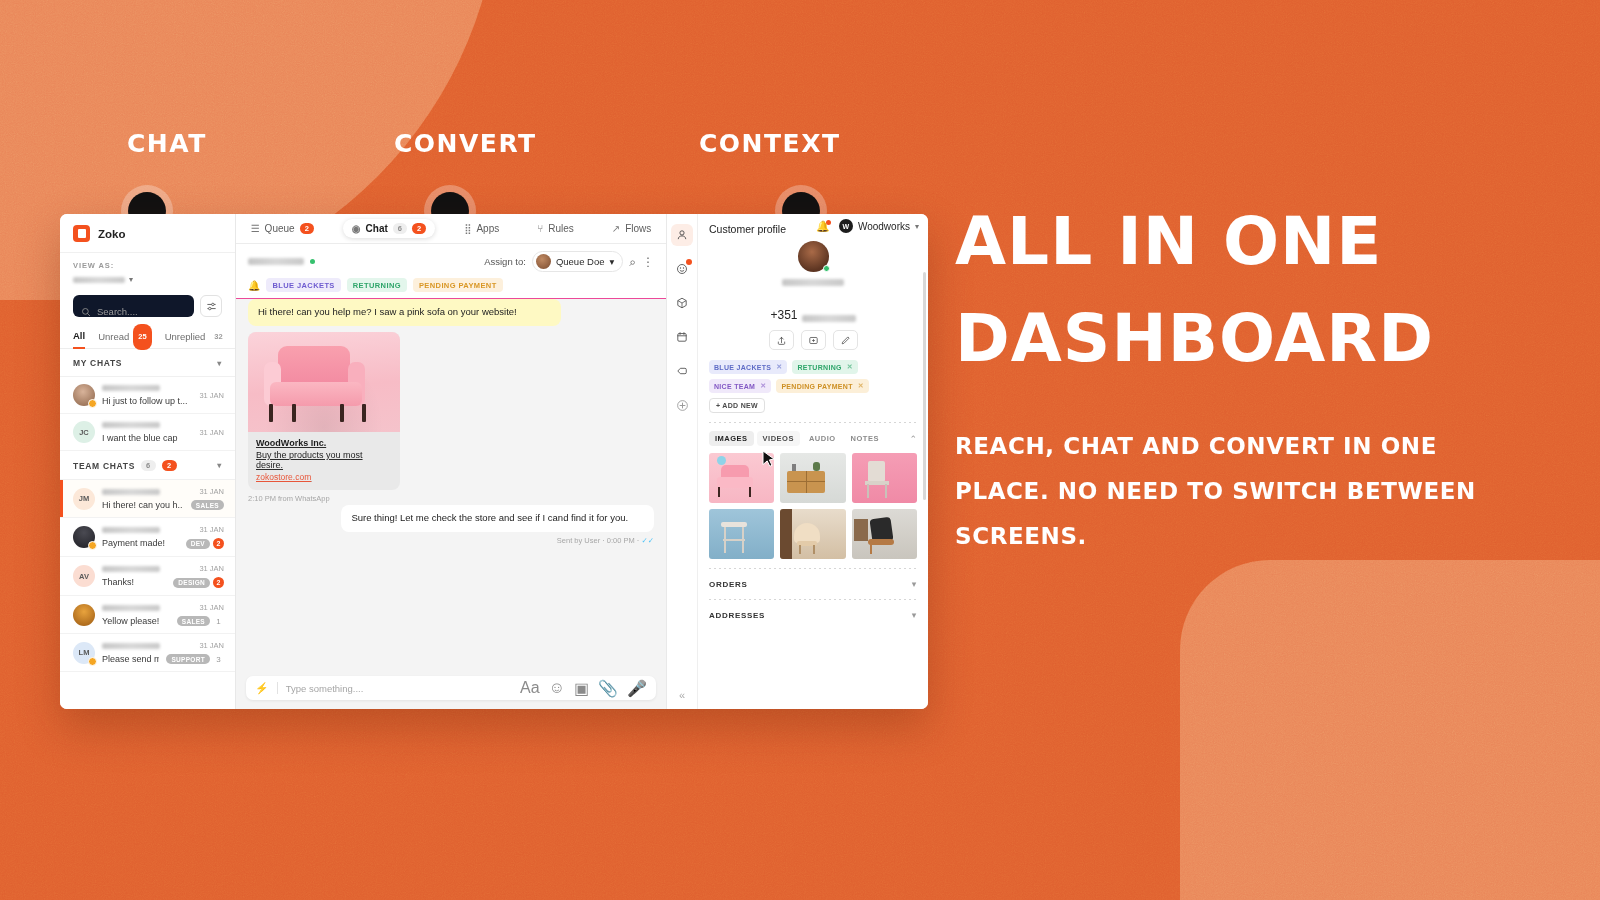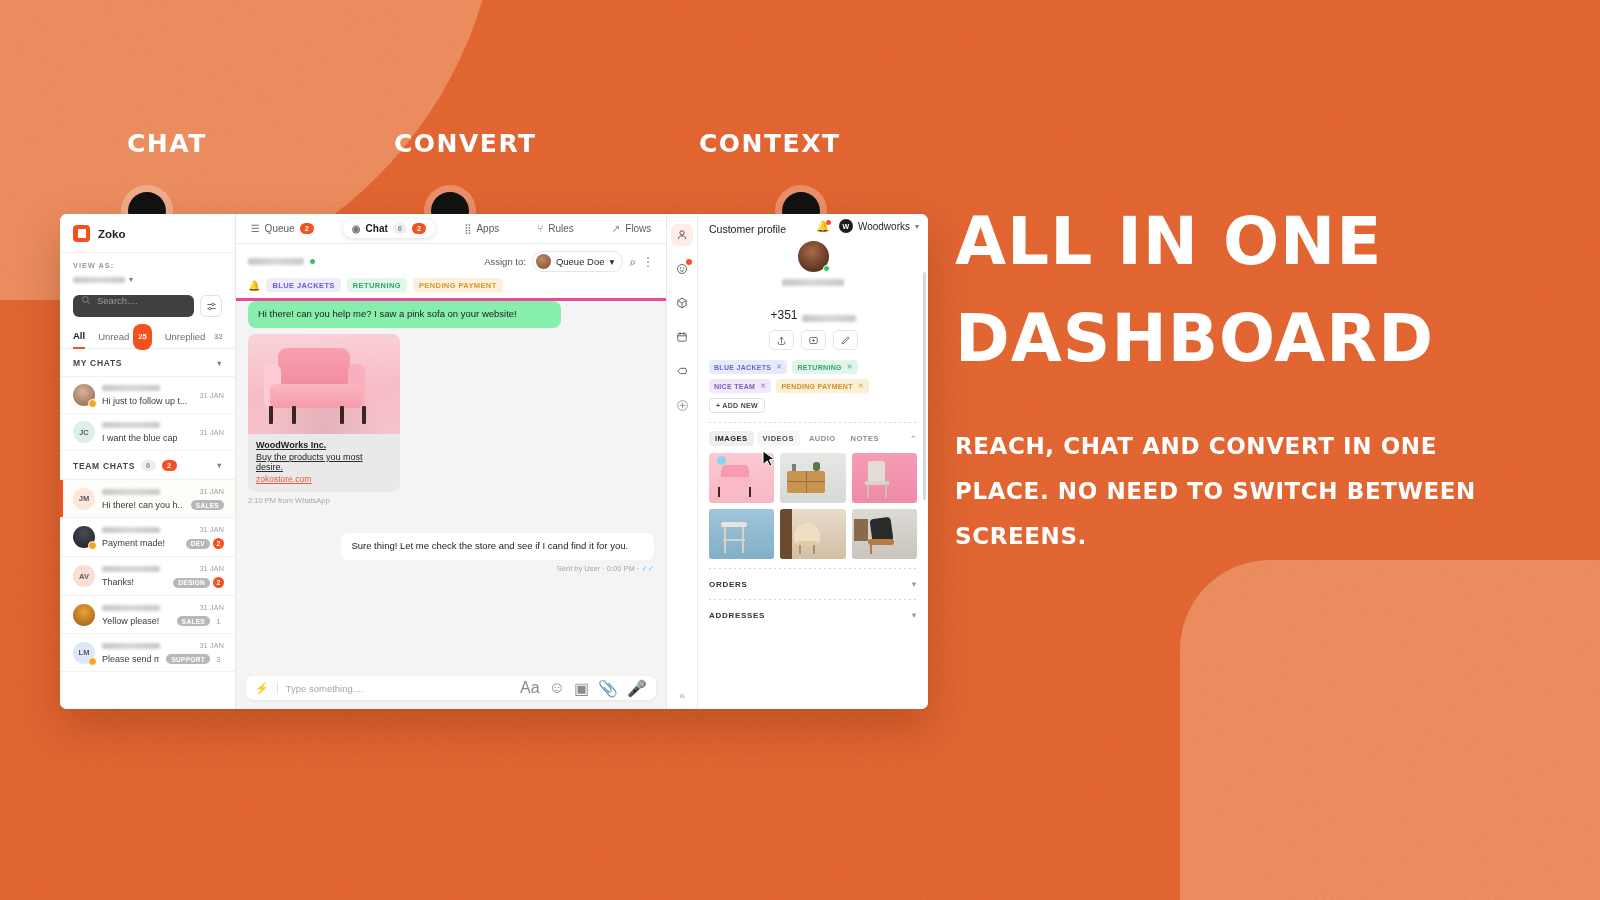--- a/index.html
+++ b/index.html
@@ -107,22 +107,22 @@
     filter: blur(1.4px);
     display: inline-block;
   }
   .chev { font-size: 8px; color: #777; }
 
   .searchrow {
     display: flex; align-items: center; gap: 6px;
     padding: 7px 13px 8px;
   }
   .searchbox {
-    flex: 1; height: 22px; border-radius: 6px; background: #404040;
-    display: flex; align-items: flex-start; gap: 6px; padding: 0 8px;
+    flex: 1; height: 22px; border-radius: 6px; background: #0f172a;
+    display: flex; align-items: flex-end; gap: 6px; padding: 0 8px;
   }
   .searchbox span { color: #9b9b9b; font-size: 9.5px; }
   .filterbtn {
     width: 22px; height: 22px; border: 1px solid #e2e2e2; border-radius: 6px;
     display: flex; align-items: center; justify-content: center;
   }
 
   .tabsrow {
     display: flex; align-items: center; gap: 13px;
     padding: 0 13px; border-bottom: 1px solid #ededed; height: 24px;
@@ -198,21 +198,21 @@
     display: flex; align-items: center; gap: 5px;
     font-size: 10px; color: #5d5d5d; padding: 4px 9px; border-radius: 14px;
   }
   .nav-item.active {
     color: #1b1b1b; font-weight: 600; background: #fff;
     box-shadow: 0 1px 5px rgba(0,0,0,.14);
   }
   .nav-icon { font-size: 10px; color: #777; }
 
   .convhdr {
-    background: #fff; padding: 7px 12px 6px; border-bottom: 3px solid #ec4899;
+    background: #fff; padding: 7px 12px 6px; border-bottom: 1px solid #ec4899;
   }
   .convhdr-top { display: flex; align-items: center; gap: 6px; }
   .online { width: 5px; height: 5px; border-radius: 50%; background: #36C16E; }
   .assign {
     margin-left: auto; display: flex; align-items: center; gap: 6px;
   }
   .assign-lbl { font-size: 9.5px; color: #555; }
   .assign-chip {
     display: flex; align-items: center; gap: 5px;
     border: 1px solid #e6e6e6; border-radius: 14px; padding: 2px 8px 2px 3px;
@@ -239,21 +239,21 @@
     font-size: 9px; color: #9a9a9a;
   }
   .daysep .ln {
     flex: 1; height: 1px;
     background: repeating-linear-gradient(90deg,#cfcfcf 0 2px,transparent 2px 5px);
   }
   .bub {
     max-width: 77%; border-radius: 8px; padding: 7px 10px;
     font-size: 9.5px; line-height: 1.35; color: #222;
   }
-  .bub.in  { background: #86efac; }
+  .bub.in  { background: #fef9c3; }
   .bub.out { background: #fff; margin-left: auto; }
   .card {
     background: #e9e9e9; border-radius: 8px; width: 152px; margin-top: 6px;
     overflow: hidden;
   }
   .card-img {
     height: 100px;
     background:
       radial-gradient(ellipse at 50% 95%, rgba(0,0,0,.08), transparent 55%),
       linear-gradient(175deg,#FBD3DA 0%,#F7BCC6 55%,#F5C3CB 100%);
@@ -649,21 +649,21 @@
             <div class="leg" style="left:114px;top:72px"></div>
           </div>
           <div class="card-body">
             <div class="card-t">WoodWorks Inc.</div>
             <div class="card-s">Buy the products you most desire.</div>
             <a class="card-l">zokostore.com</a>
           </div>
         </div>
         <div class="msgmeta">2:10 PM from WhatsApp</div>
 
-        <div class="bub out" style="margin-top:28px">Sure thing! Let me check the store and see if I cand find it for you.</div>
+        <div class="bub out" style="margin-top:2px">Sure thing! Let me check the store and see if I cand find it for you.</div>
         <div class="msgmeta r">
           <span>Sent by User · 0:00 PM ·</span>
           <span class="tick">✓✓</span>
         </div>
       </div>
 
       <div class="composer">
         <span class="bolt">⚡</span>
         <span class="divl"></span>
         <span class="ph">Type something....</span>

